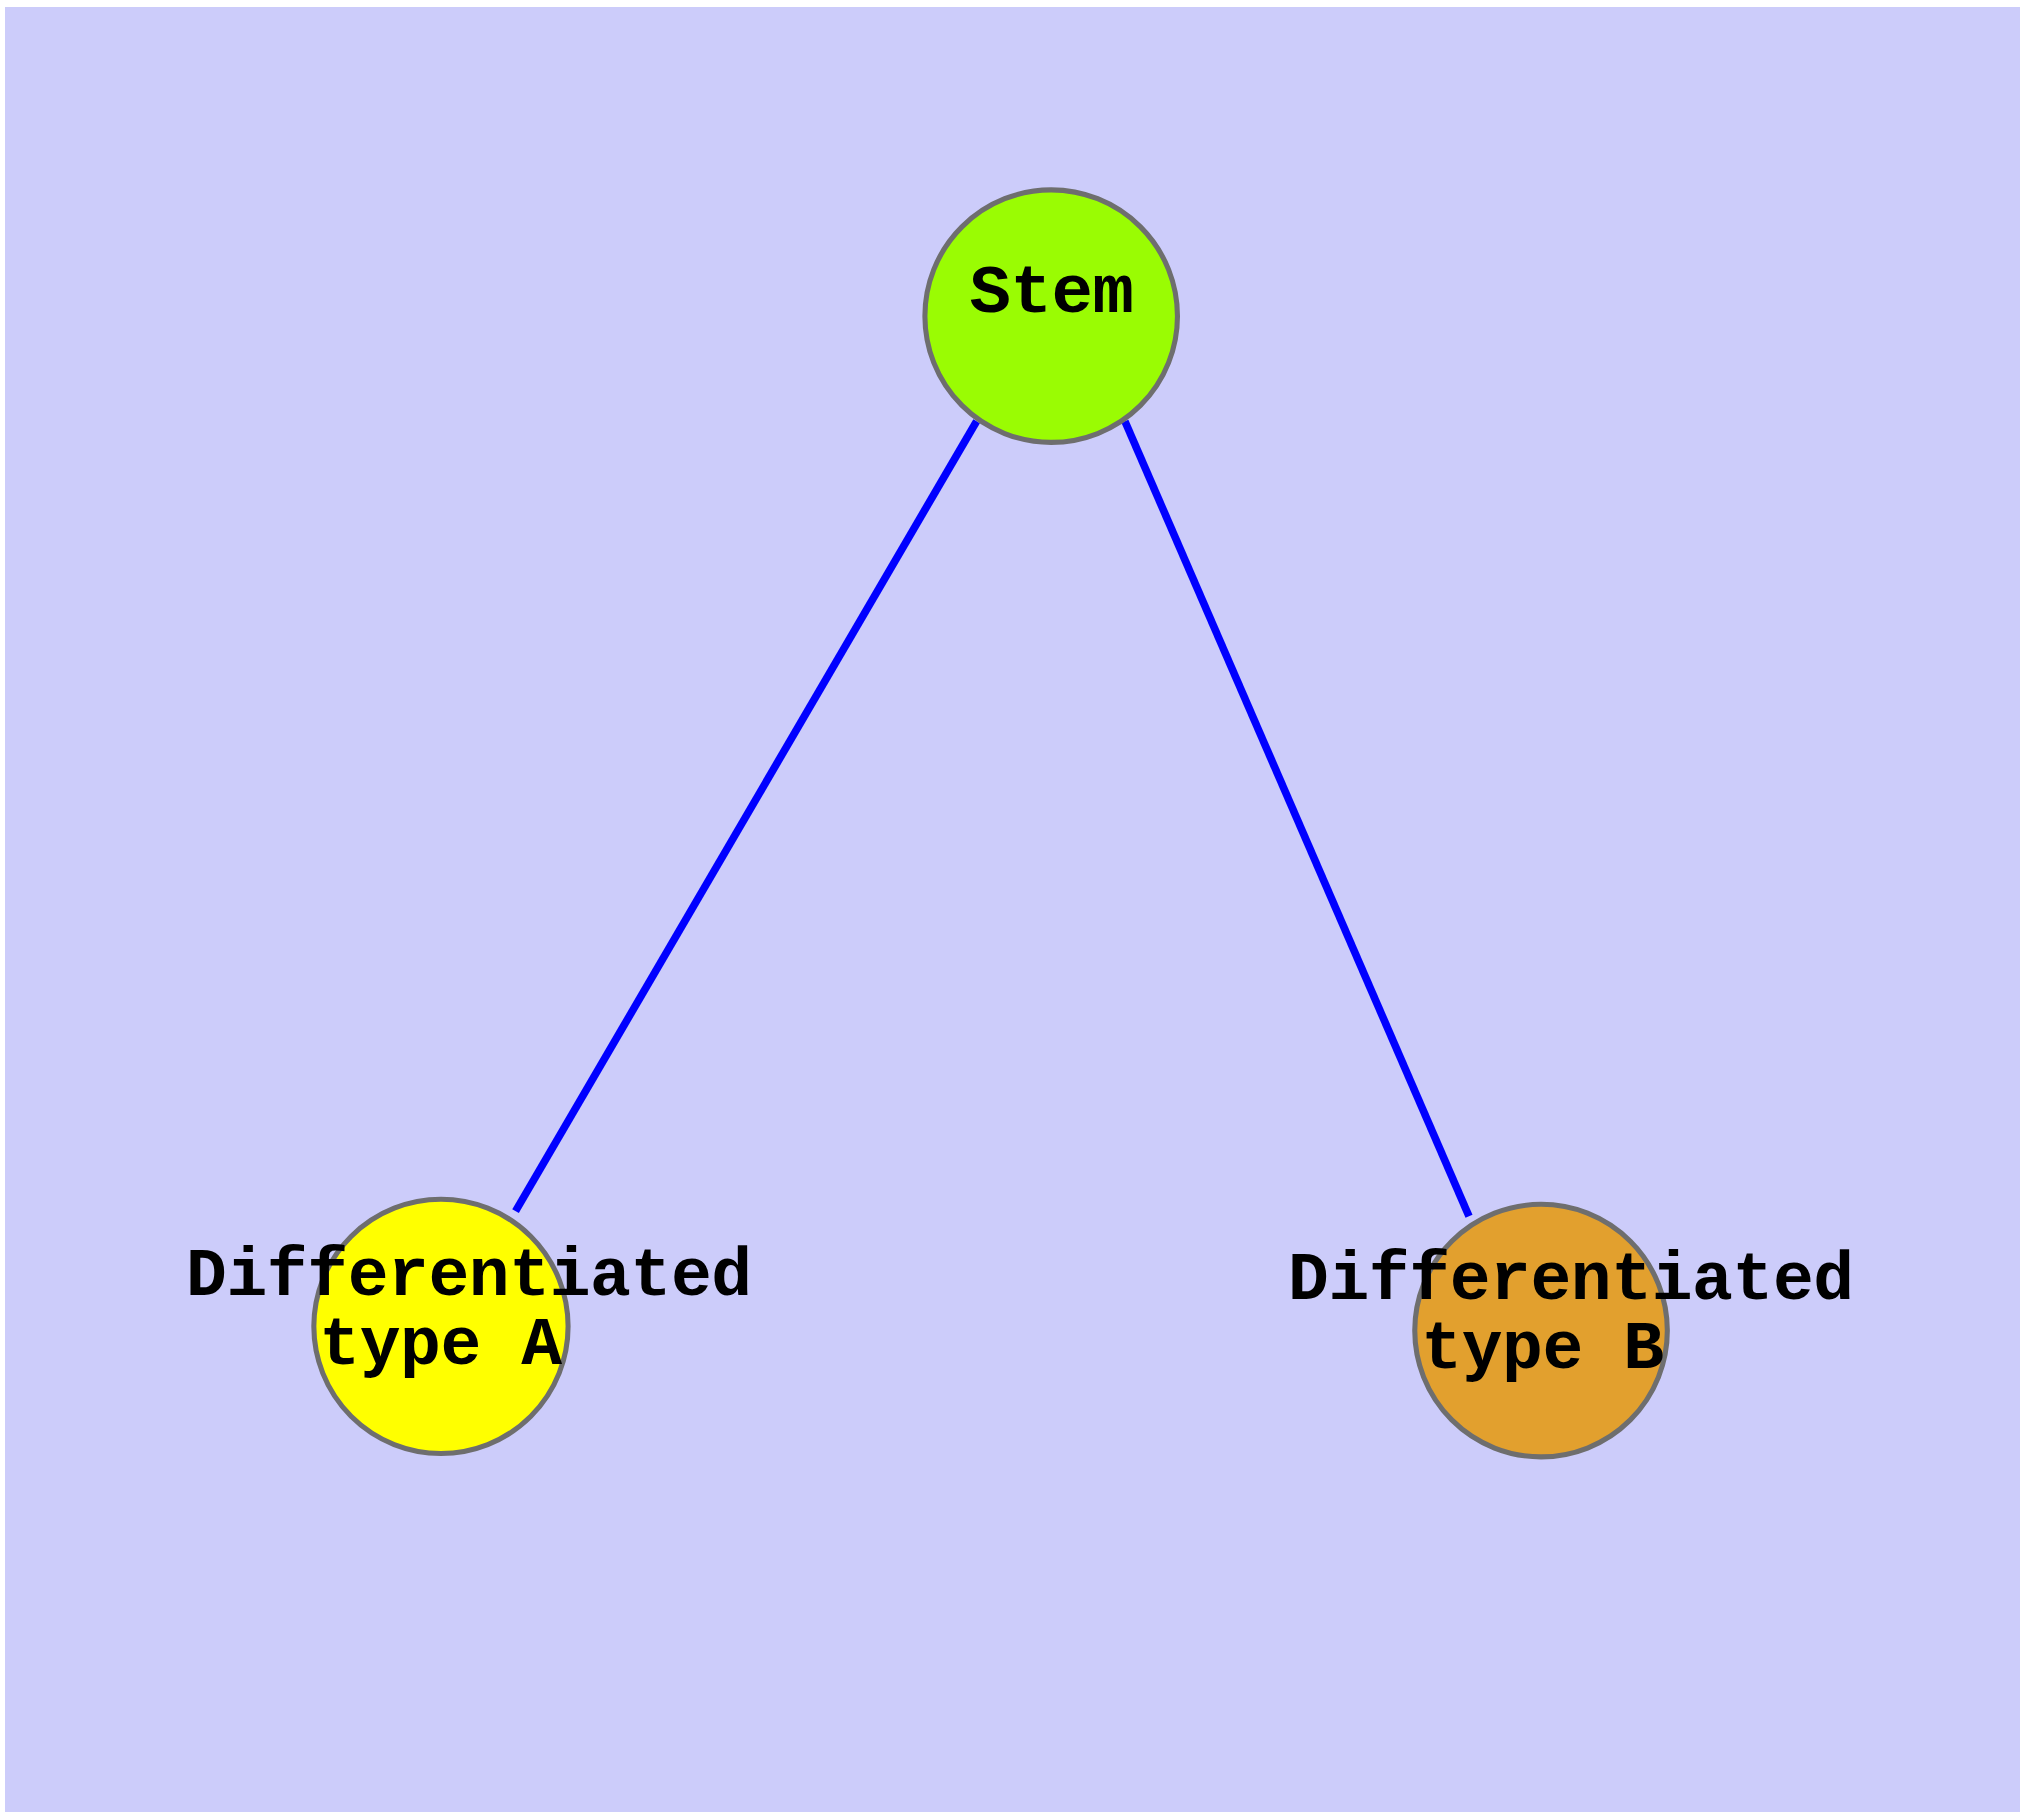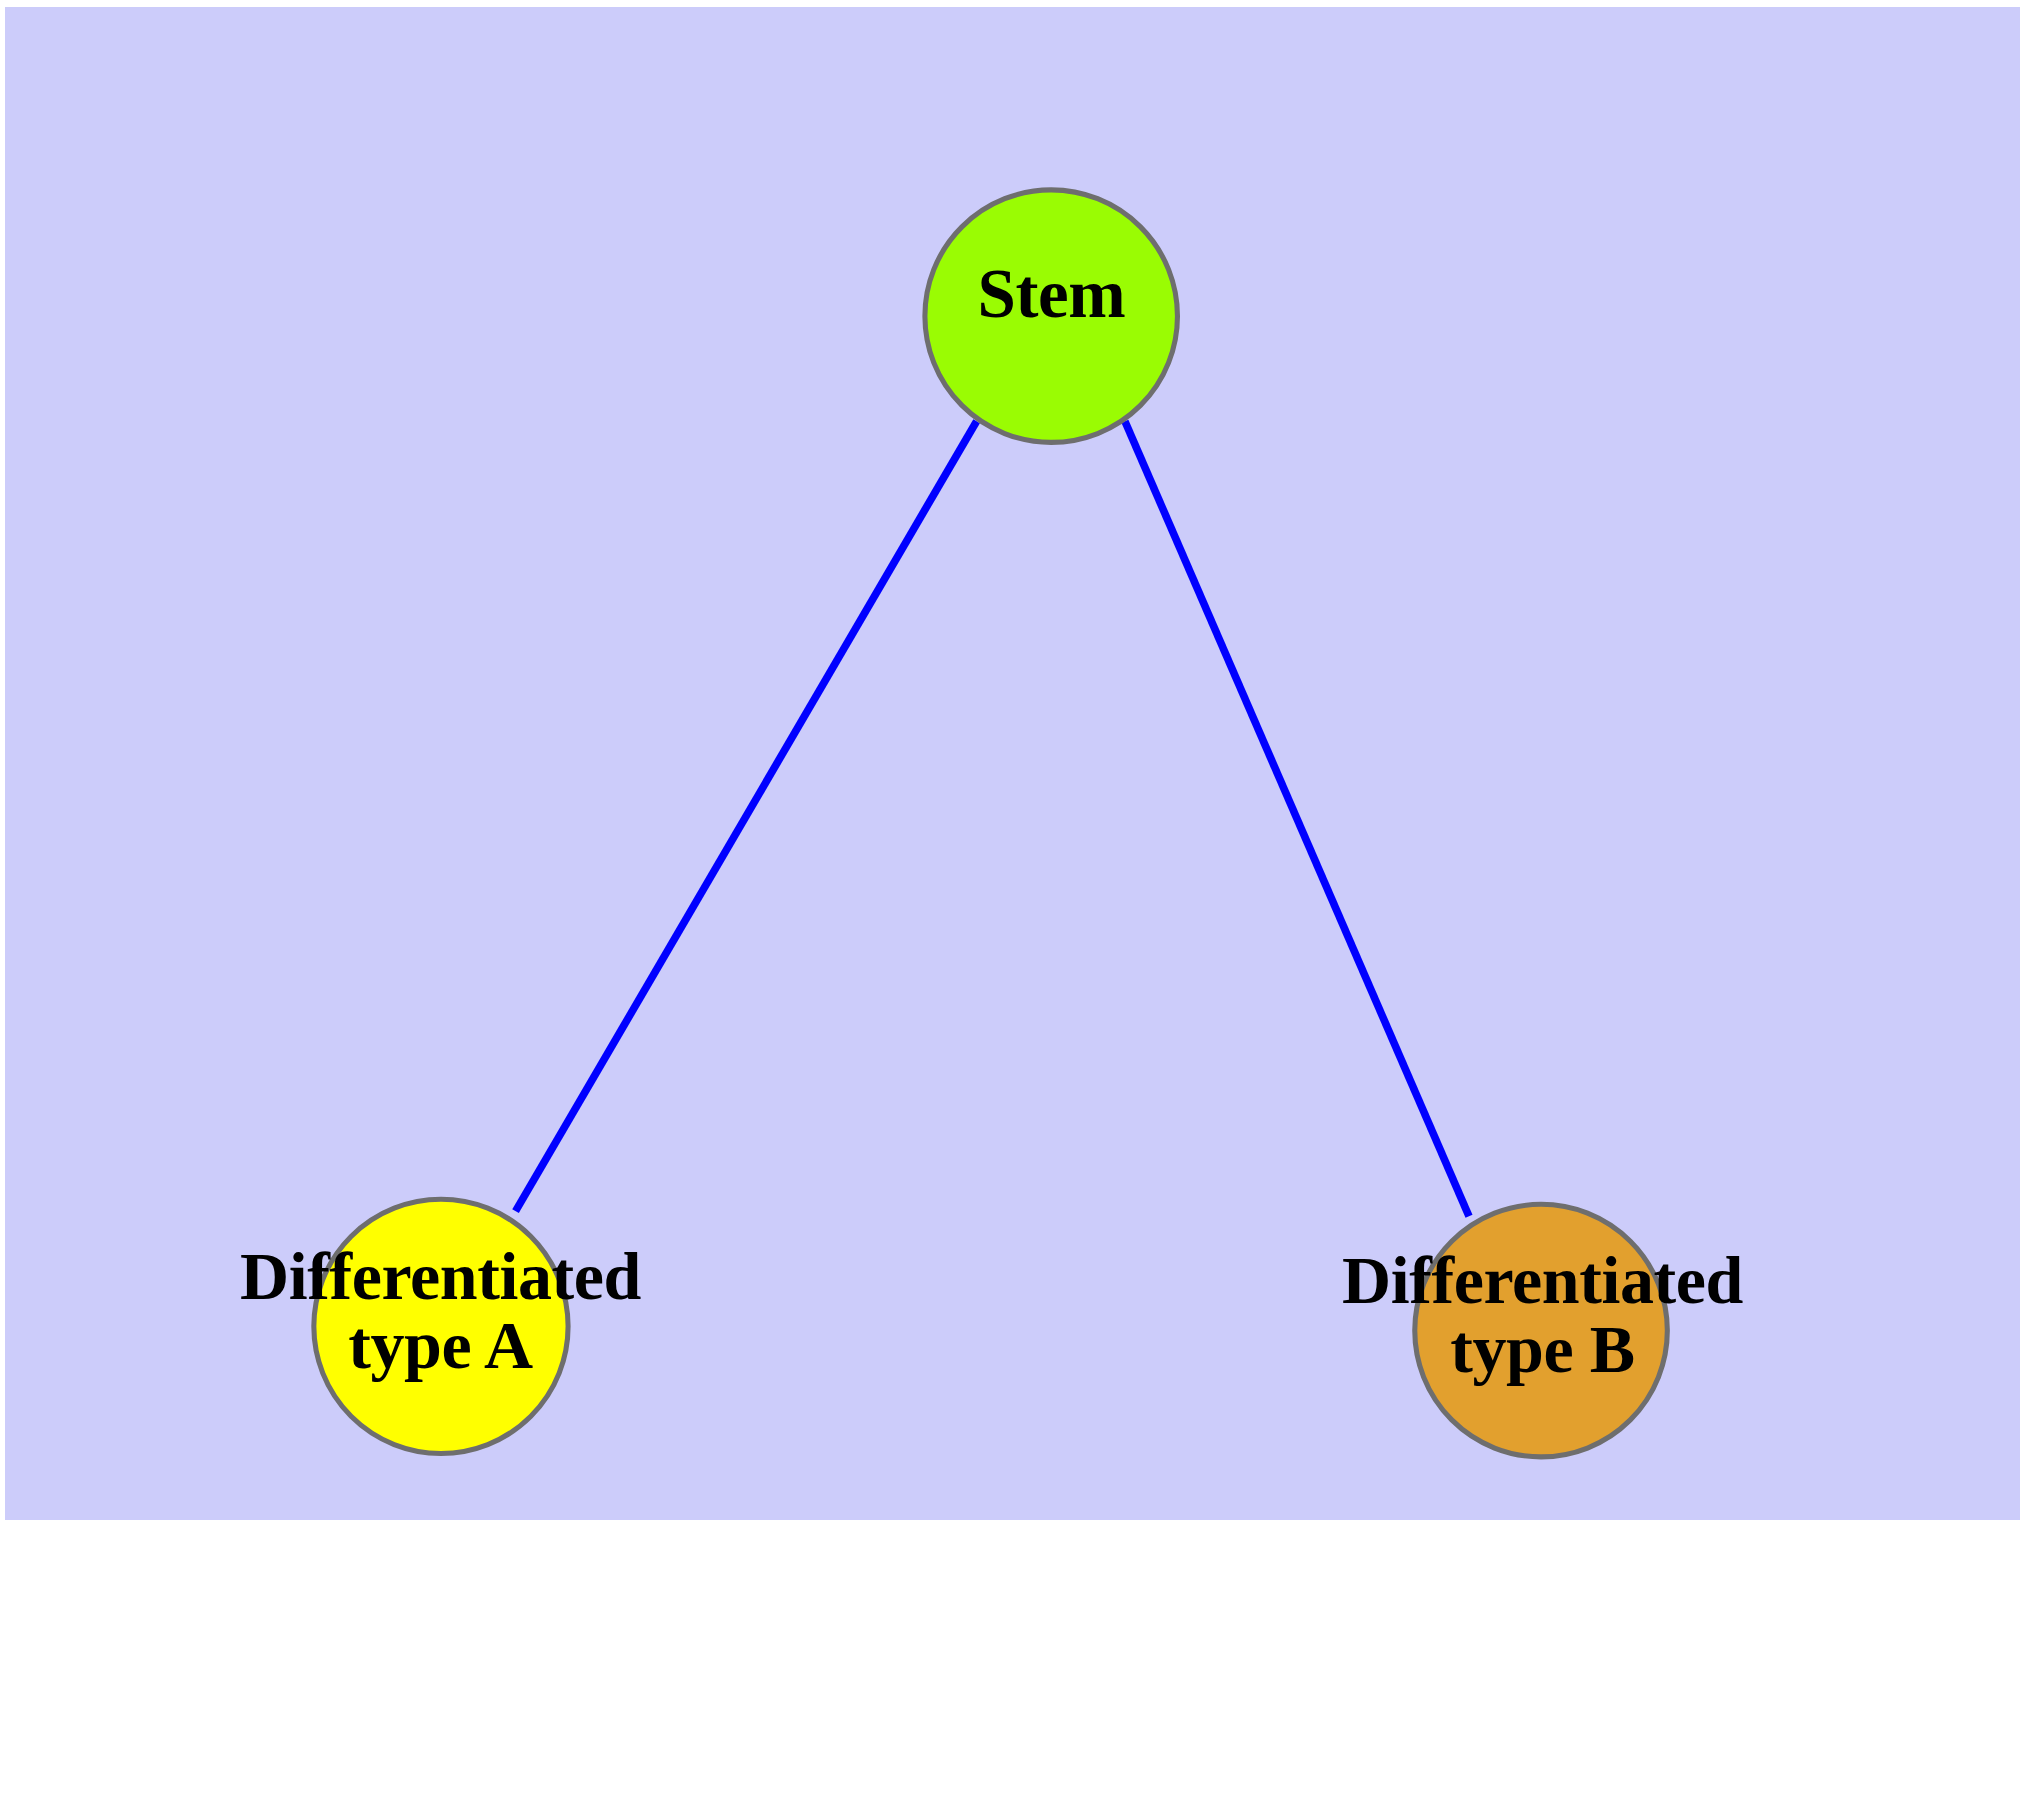--- a/index.html
+++ b/index.html
@@ -3,24 +3,24 @@
 <meta charset="utf-8">
 <style>
   html, body {
     margin: 0;
     padding: 0;
     background: #ffffff;
   }
   #stage {
     position: relative;
     width: 2021px;
-    height: 1520px;
+    height: 1812px;
     overflow: hidden;
     background: #ffffff;
-    font-family: Liberation Serif, serif;
+    font-family: Liberation Mono, monospace;
   }
   #canvas-bg {
     position: absolute;
     left: 5.1px;
     top: 6.8px;
     width: 2015px;
     height: 1805px;
     background: #ccccfa;
   }
   #graph-svg {

